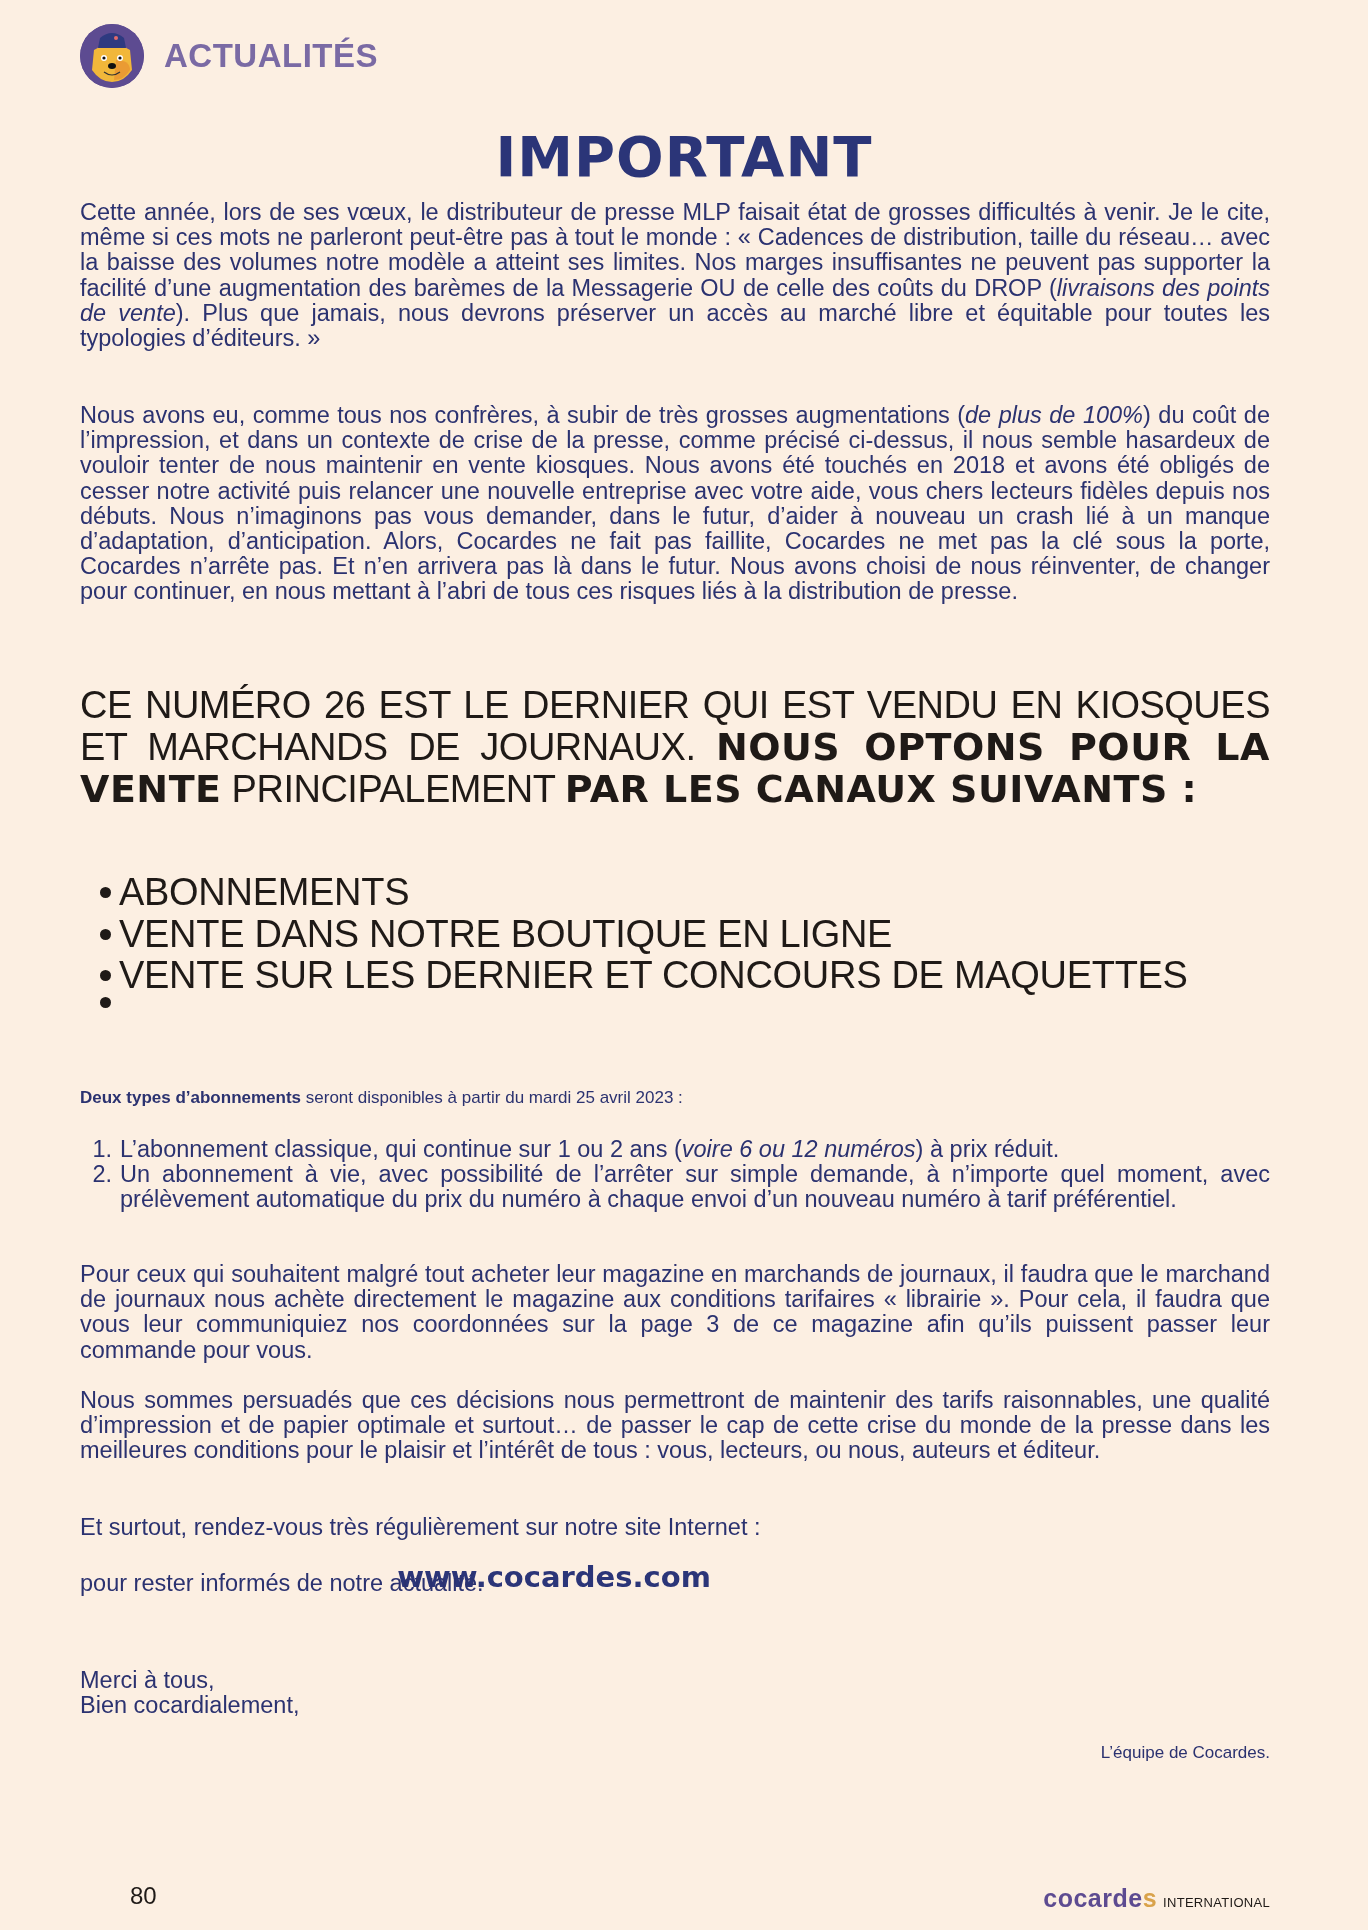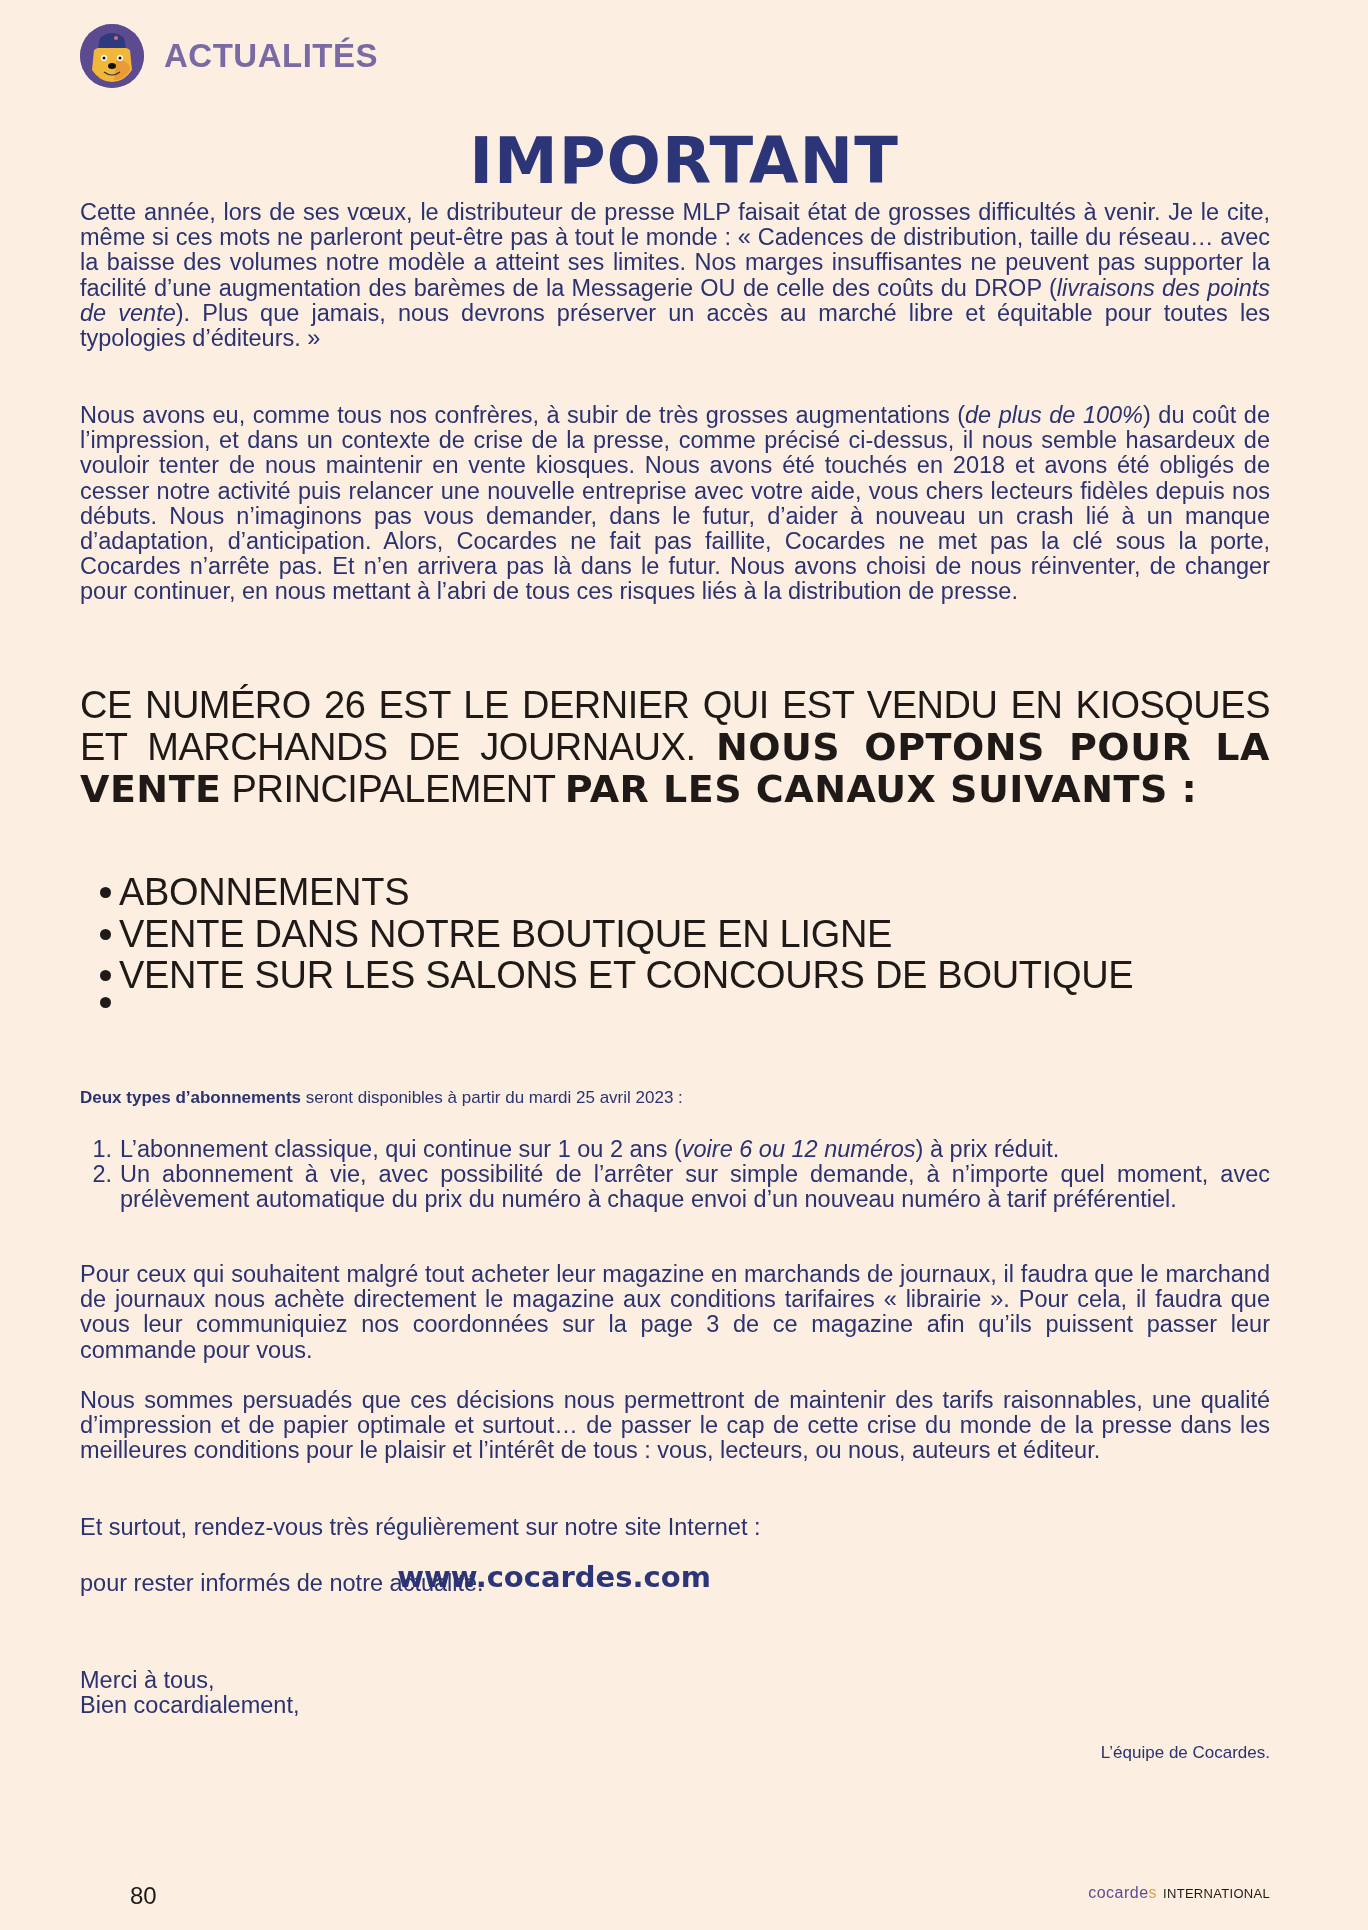--- a/index.html
+++ b/index.html
@@ -4,21 +4,21 @@
   <style>
     * { margin: 0; padding: 0; box-sizing: border-box; }
     html, body { width: 1368px; height: 1930px; background: #fcefe2; }
     body { position: relative; font-family: "Liberation Sans", sans-serif; color: #2b3270; overflow: hidden; }
 
     .header { position: absolute; left: 80px; top: 24px; height: 64px; display: flex; align-items: center; }
     .logo { width: 64px; height: 64px; border-radius: 50%; background: #5d4b91; position: relative; overflow: hidden; }
     .logo svg { position: absolute; left: 0; top: 0; }
     .section-title { margin-left: 20px; font-size: 33px; font-weight: bold; color: #7a6aa4; letter-spacing: 0.5px; }
 
-    .main-title { position: absolute; left: 0; width: 1368px; top: 124px; text-align: center; font-size: 64px; font-weight: 900; color: #2b3578; letter-spacing: 1px; font-family: "DejaVu Sans", sans-serif; }
+    .main-title { position: absolute; left: 0; width: 1368px; top: 124px; text-align: center; font-size: 56px; font-weight: 900; color: #2b3578; letter-spacing: 1px; font-family: "DejaVu Sans", sans-serif; }
 
     .content { position: absolute; left: 80px; width: 1190px; }
     .para { font-size: 23.5px; line-height: 25.2px; text-align: justify; color: #2b3270; }
     .para i { font-style: italic; }
 
     .p1 { top: 200px; }
     .p2 { top: 403px; }
 
     .announce { top: 684px; font-size: 38px; line-height: 42px; color: #1f1a17; text-align: justify; text-transform: uppercase; letter-spacing: -0.5px; }
     .announce b { font-weight: 900; font-family: "DejaVu Sans", sans-serif; letter-spacing: 0.5px; }
@@ -38,21 +38,21 @@
     .p3 { top: 1262px; }
     .p4 { top: 1388px; }
     .p5 { top: 1515px; }
     .website { position: absolute; left: 0; width: 1108px; top: 1560px; text-align: center; font-size: 29px; font-weight: 900; color: #2b3578; font-family: "DejaVu Sans", sans-serif; }
     .p6 { top: 1571px; }
     .p7 { top: 1668px; }
     .signature { position: absolute; right: 98px; top: 1743px; font-size: 17px; color: #2b3270; }
 
     .footer-page { position: absolute; left: 87px; top: 1882px; font-size: 24px; color: #1f1a17; font-family: "Liberation Sans", sans-serif; margin-left: 43px; }
     .footer-brand { position: absolute; right: 98px; top: 1884px; display: flex; align-items: baseline; }
-    .brand-name { font-size: 16px; font-weight: normal; color: #5d4b91; letter-spacing: 0.5px; }
+    .brand-name { font-size: 25px; font-weight: bold; color: #5d4b91; letter-spacing: 0.5px; }
     .brand-name .accent { color: #d9a24a; }
     .brand-sub { font-size: 13px; color: #1f1a17; margin-left: 6px; letter-spacing: 0.3px; }
   </style>
 </head>
 <body>
 
 <header class="header">
   <div class="logo">
     <svg width="64" height="64" viewBox="0 0 64 64">
       <circle cx="32" cy="32" r="32" fill="#5d4b91"></circle>
@@ -83,21 +83,21 @@
   <li>
       <span class="bullet"></span>
       <span>ABONNEMENTS</span>
     </li>
   <li>
       <span class="bullet"></span>
       <span>VENTE DANS NOTRE BOUTIQUE EN LIGNE</span>
     </li>
   <li>
       <span class="bullet"></span>
-      <span>VENTE SUR LES SALONS ET CONCOURS DE BOUTIQUE</span>
+      <span>VENTE SUR LES DERNIER ET CONCOURS DE MAQUETTES</span>
     </li>
   <li>
       <span class="bullet"></span>
     </li>
 </ul>
 
 <p class="content para subs-intro"><b>Deux types d’abonnements</b><span> seront disponibles à partir du mardi 25 avril 2023 :</span></p>
 
 <ol class="content subs-list">
   <li>

